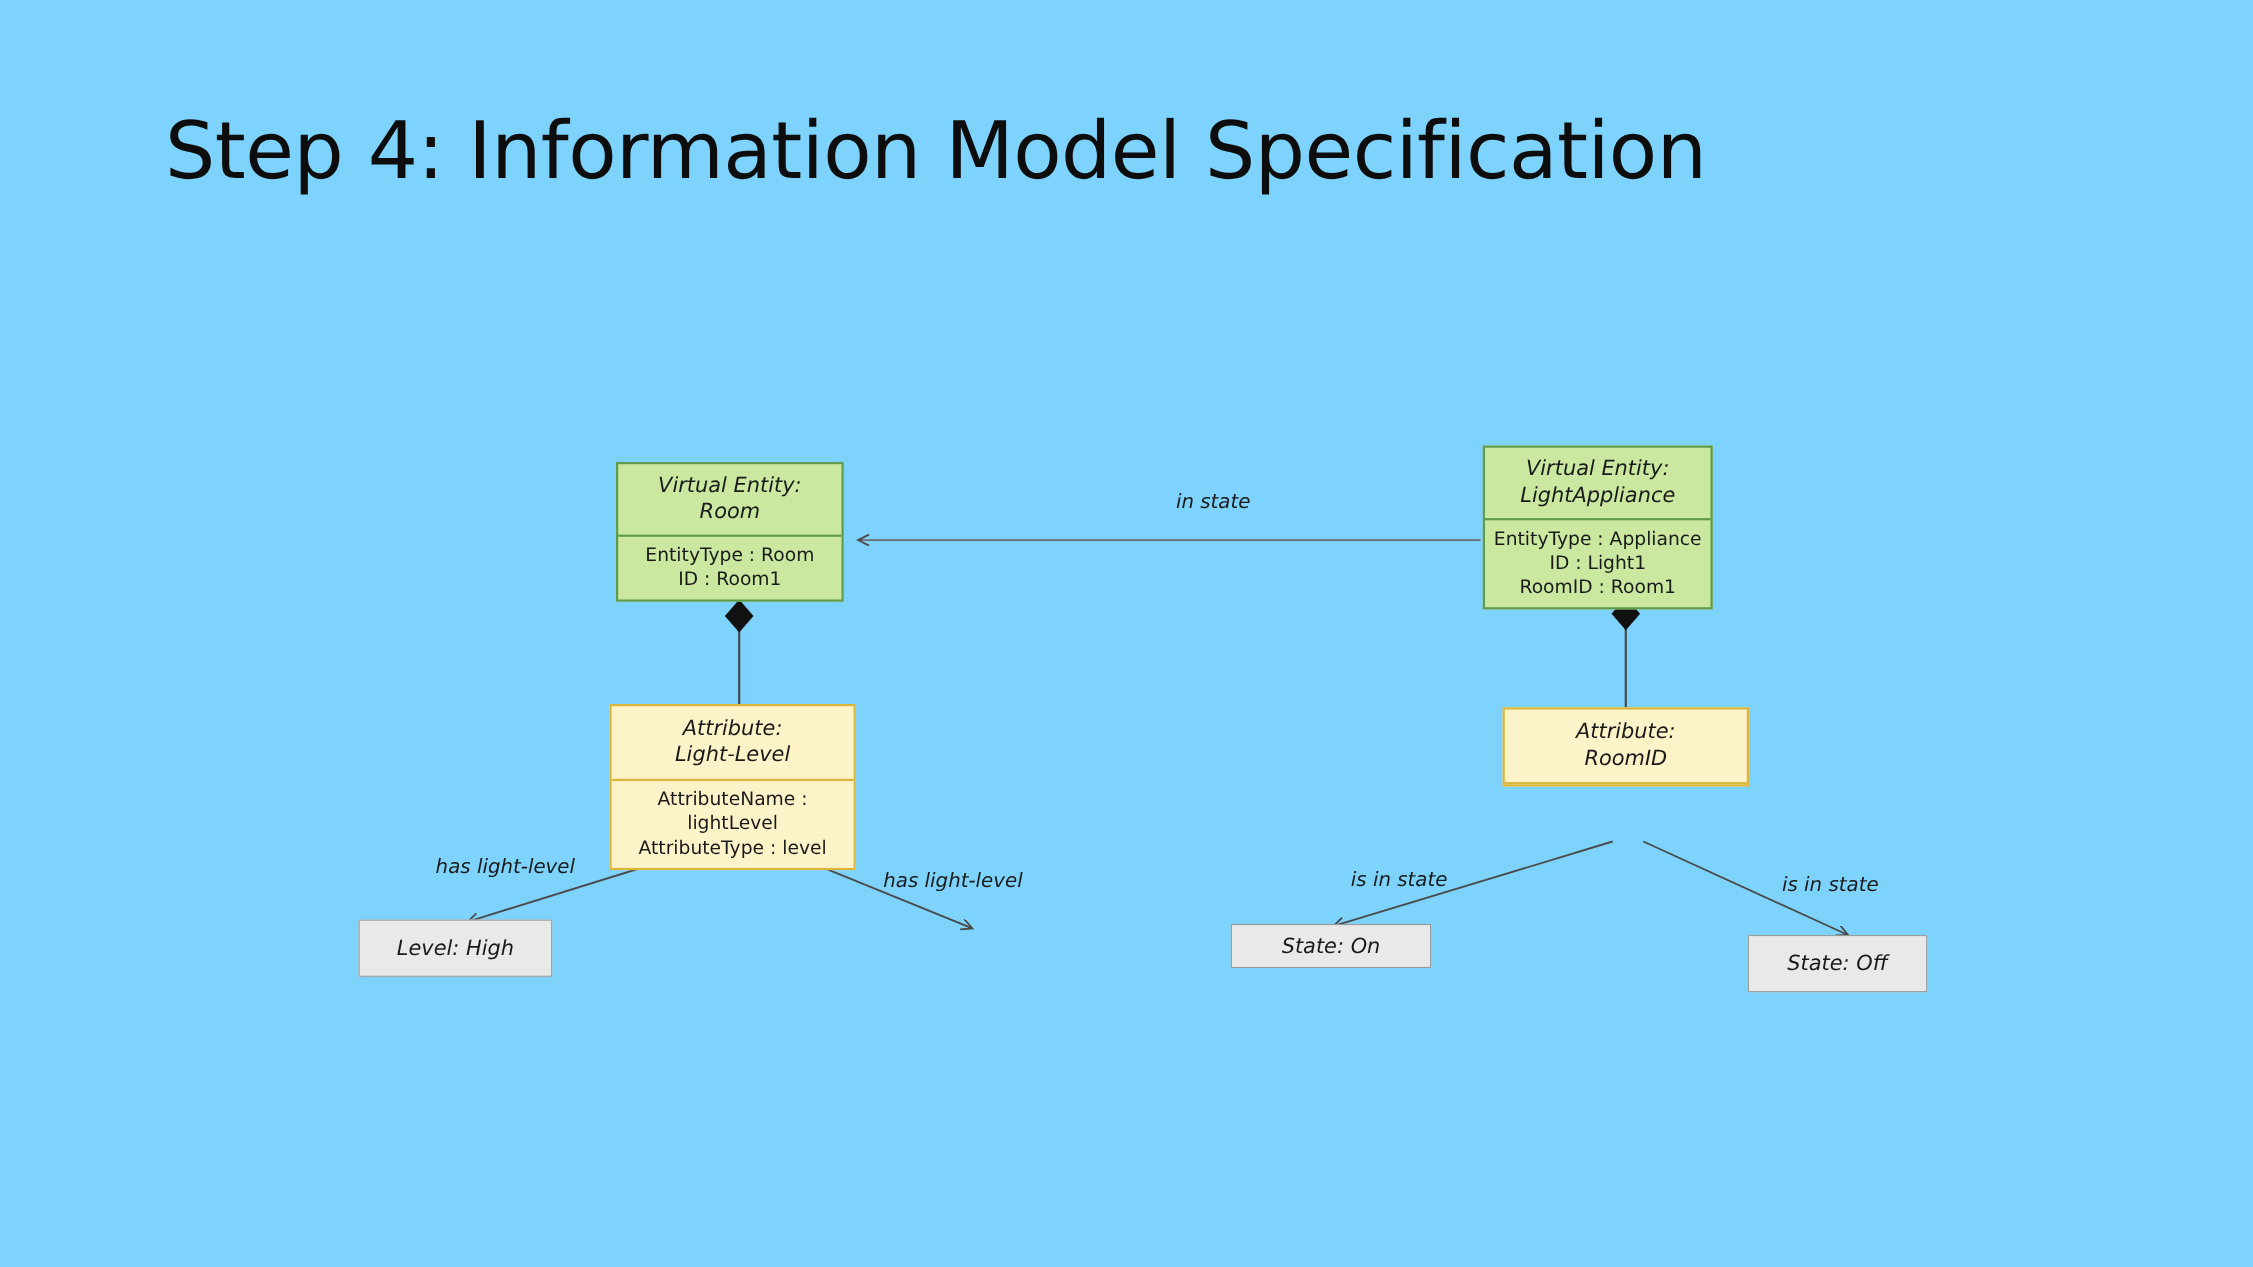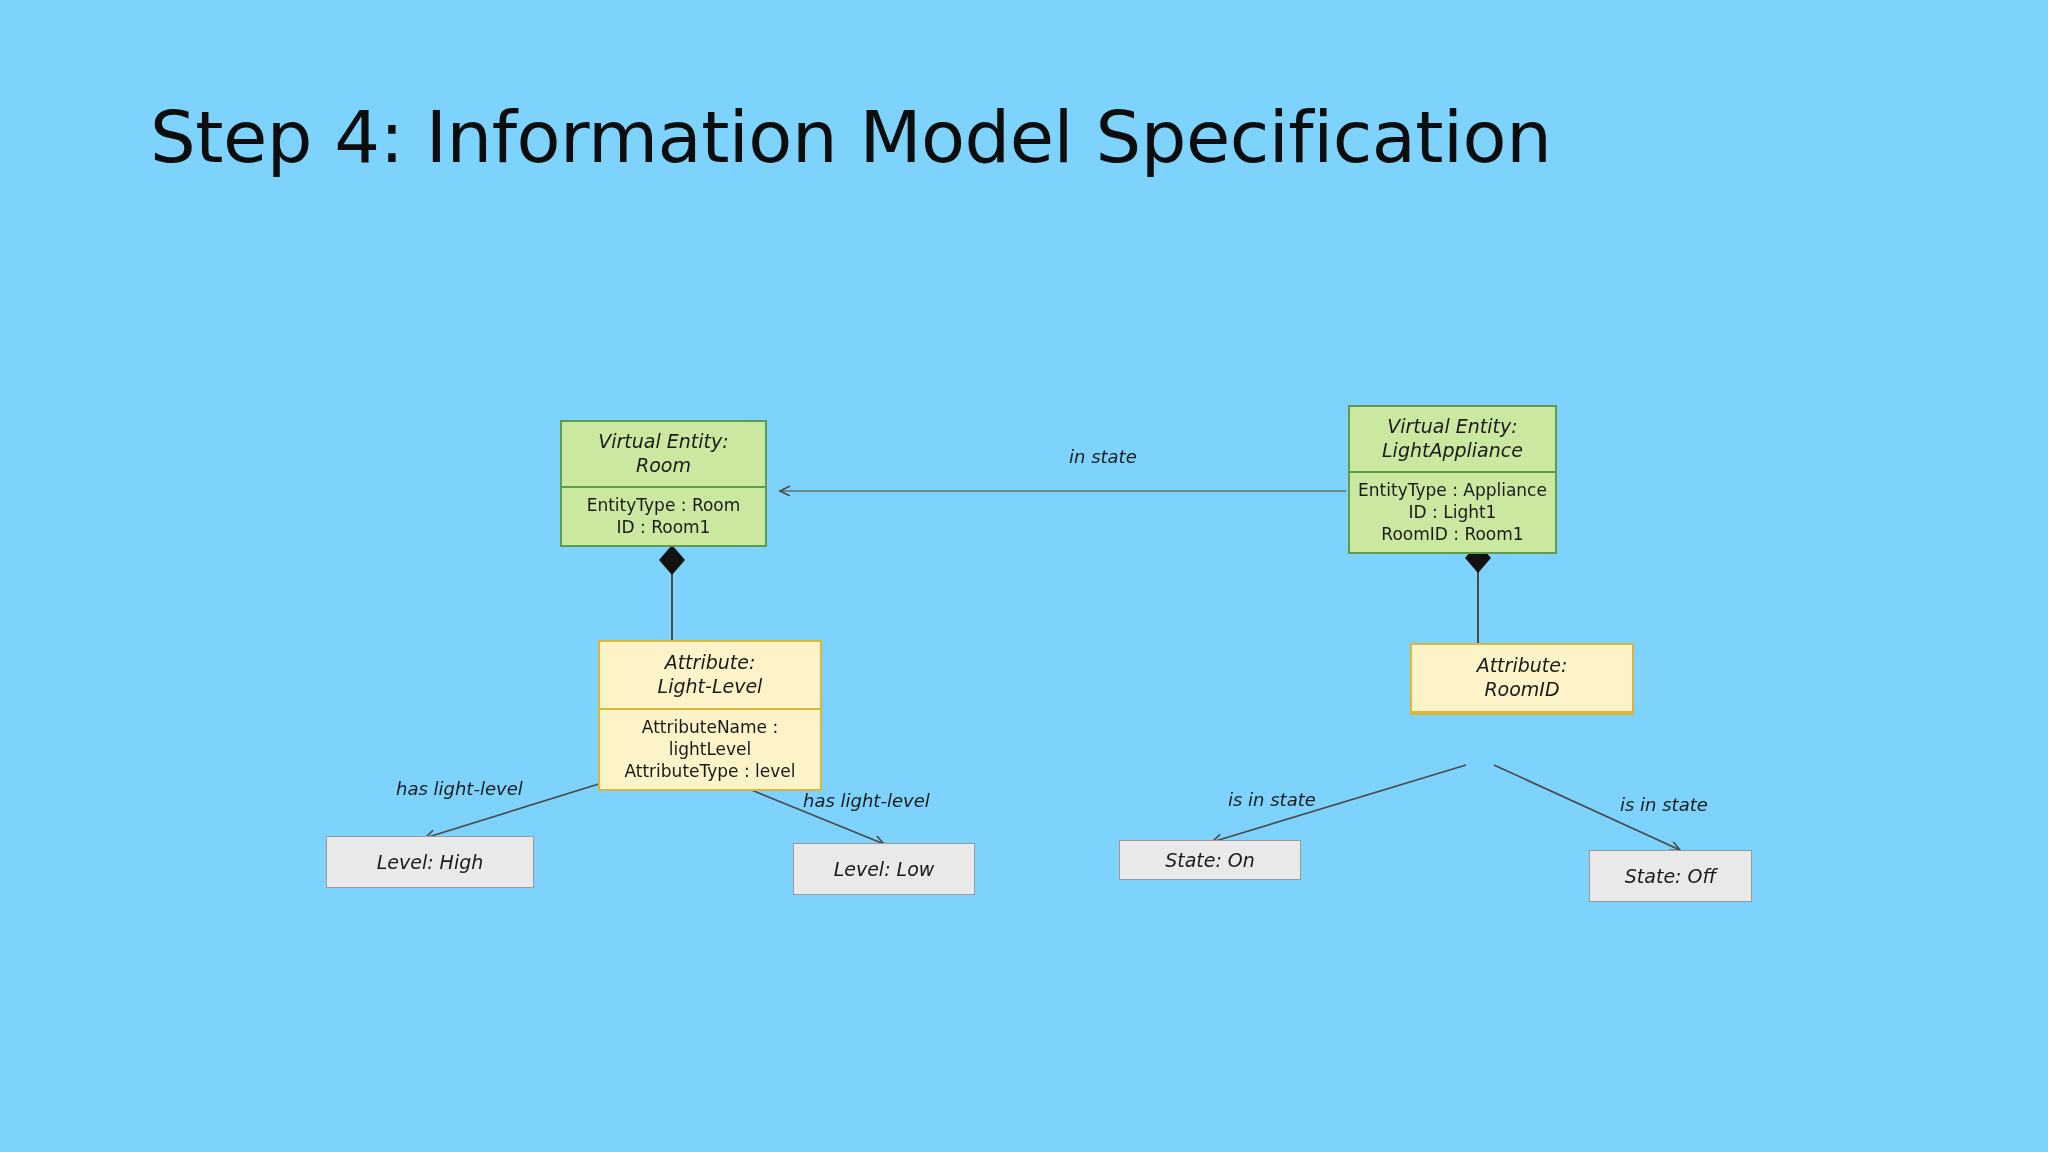--- a/index.html
+++ b/index.html
@@ -78,21 +78,20 @@
     padding: 6px 6px 7px 6px;
     font-size: 17px;
     line-height: 1.3;
     color: #1a1a1a;
     font-family: "DejaVu Sans", sans-serif;
   }
 
   .attr-box {
     border: 2px solid #dbb63c;
     background: #fdf3c8;
-    margin-left: 44px;
   }
   .attr-box .hdr {
     border-bottom: 2px solid #dbb63c;
     padding: 8px 6px 9px 6px;
     font-style: italic;
     font-size: 19px;
     line-height: 1.28;
     color: #1a1a1a;
     font-family: "DejaVu Sans", sans-serif;
   }
@@ -207,23 +206,22 @@
       </div>
     </div>
 
     <div class="node attr-box" style="left:1366px; top:643px; width:224px;">
       <div class="hdr">
         <div>Attribute:</div>
         <div>RoomID</div>
       </div>
     </div>
 
-    <div class="node value-box" style="left:326px; top:836px; width:208px; height:52px;">Level: High</div>
-
-    <div class="node value-box" style="left:793px; top:843px; width:182px; height:52px;">Level: Low</div>
+    <div class="node value-box" style="left:326px; top:836px; width:176px; height:52px;">Level: High</div>
+
 
     <div class="node value-box" style="left:1119px; top:840px; width:182px; height:40px;">State: On</div>
 
     <div class="node value-box" style="left:1589px; top:850px; width:163px; height:52px;">State: Off</div>
 
     <div class="edge-label" style="left:1069px; top:446px;">in state</div>
 
     <div class="edge-label" style="left:396px; top:778px;">has light-level</div>
 
     <div class="edge-label" style="left:803px; top:790px;">has light-level</div>

